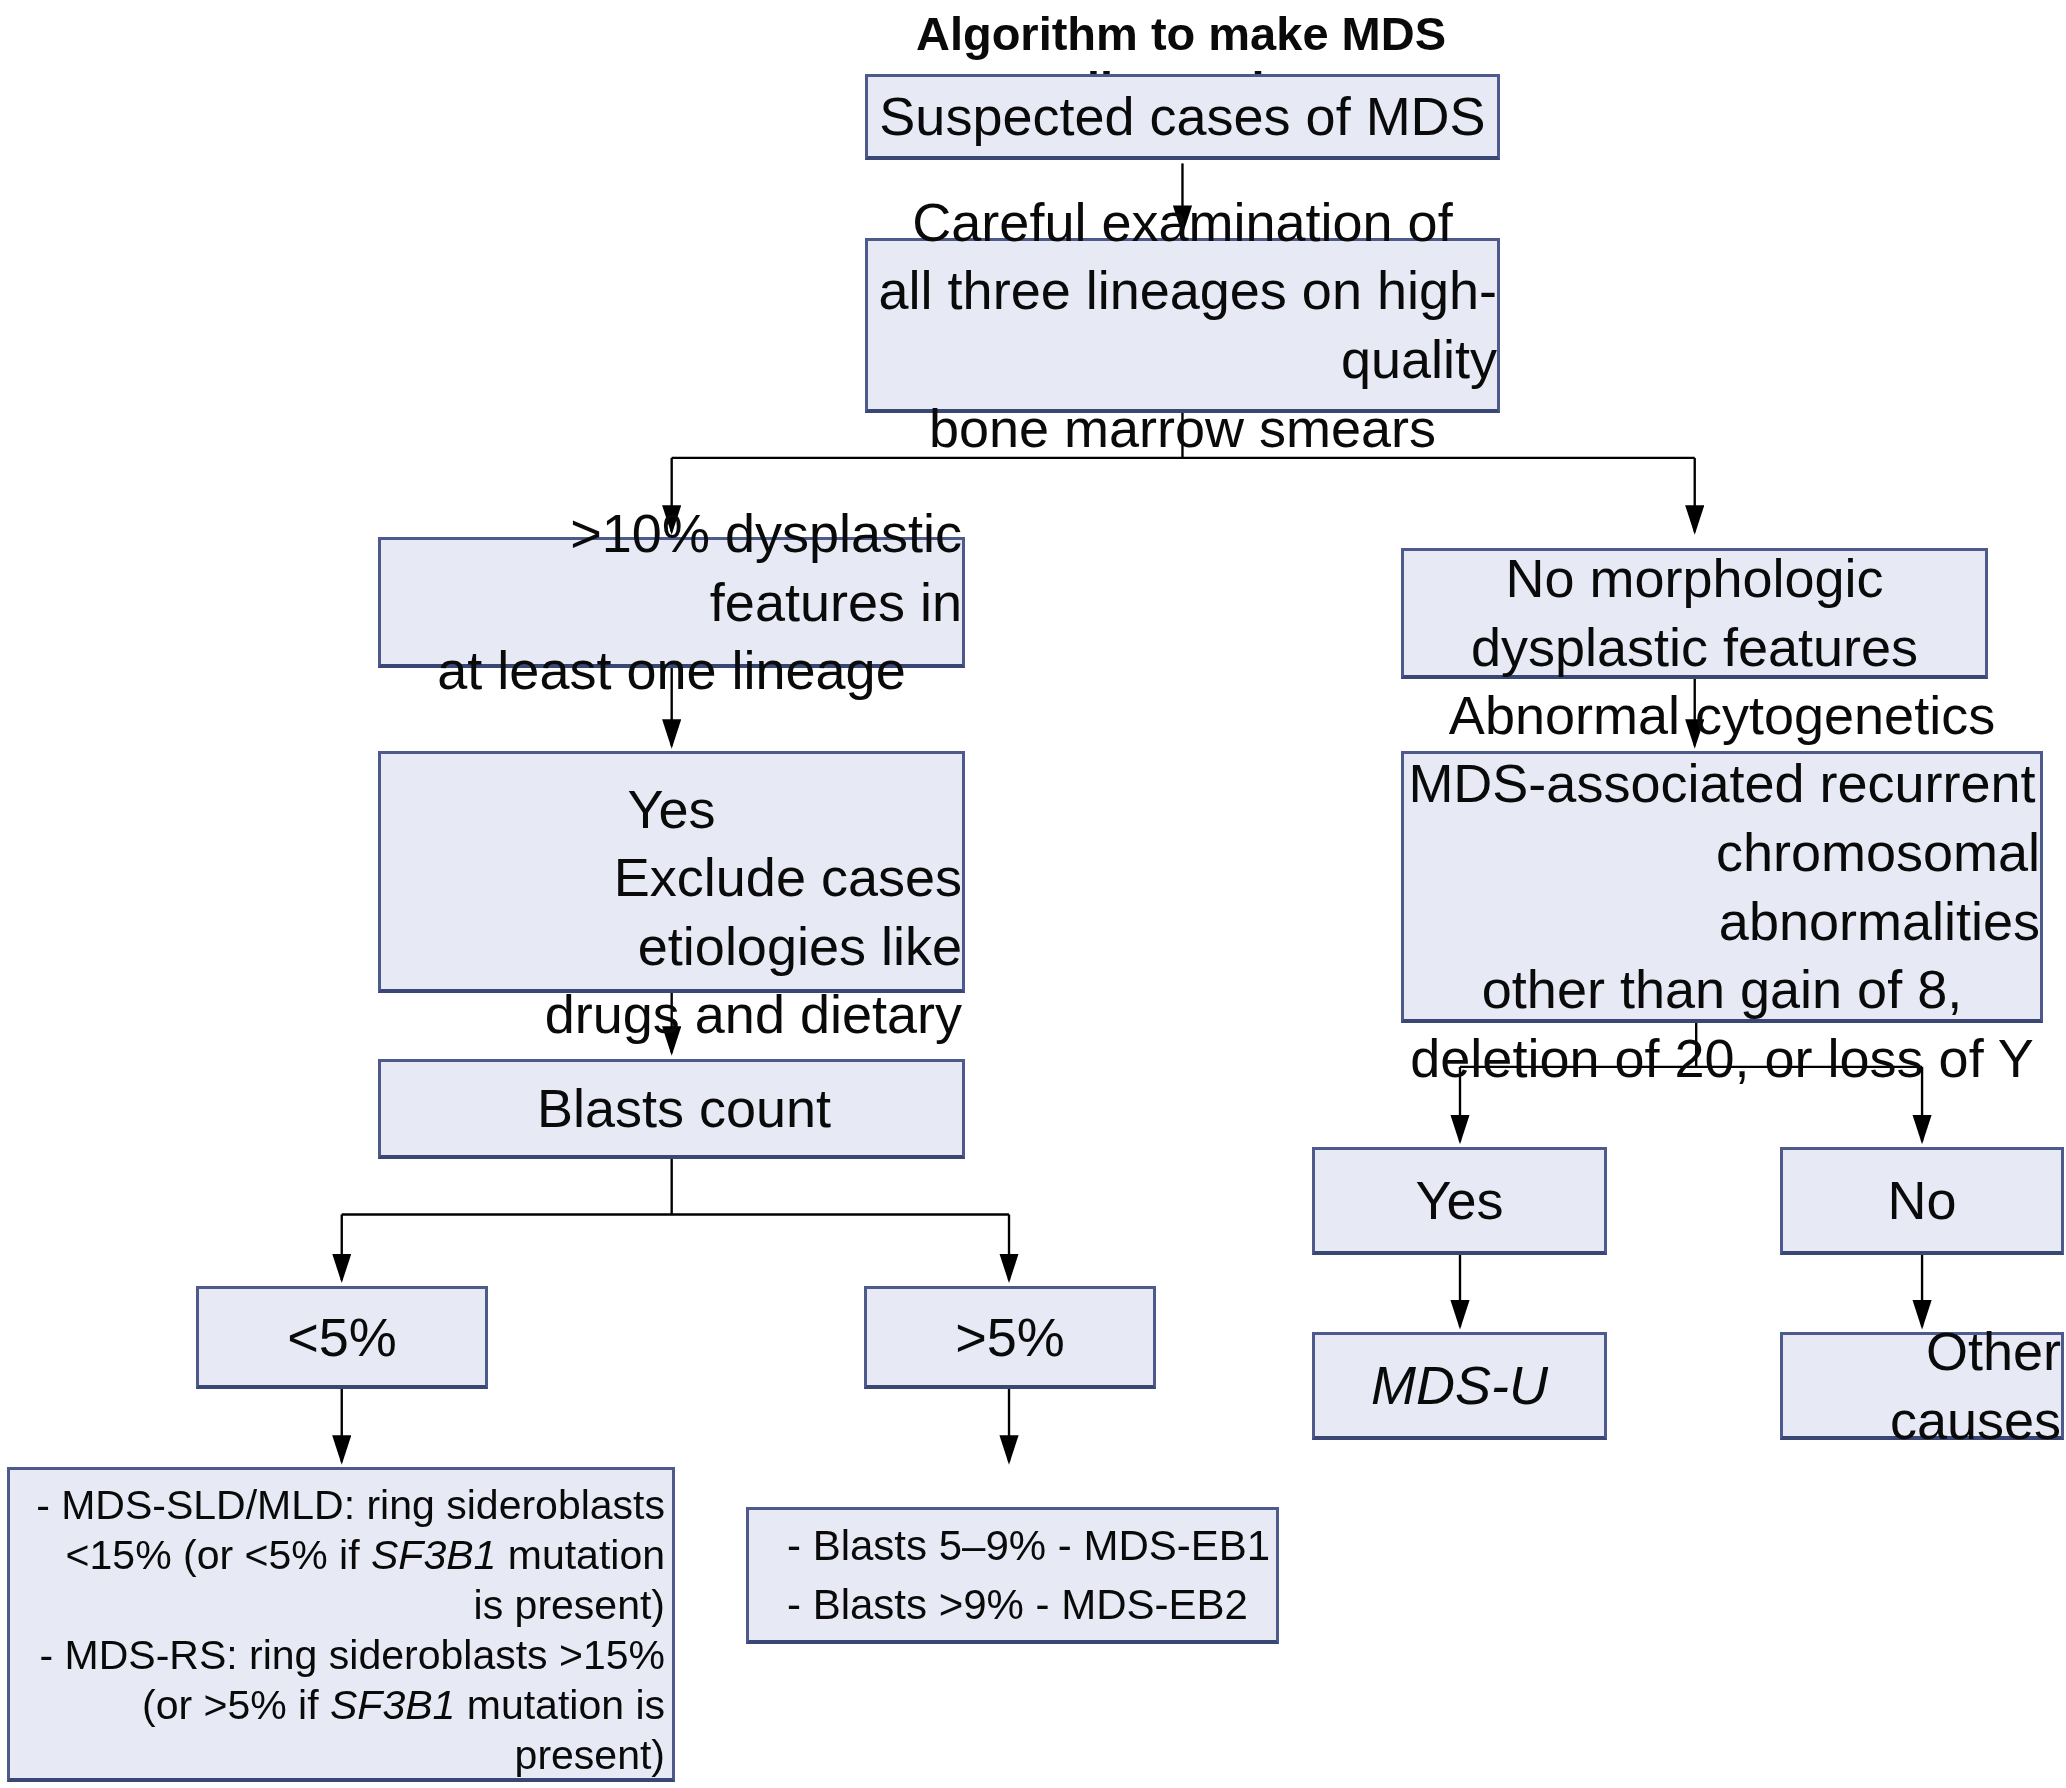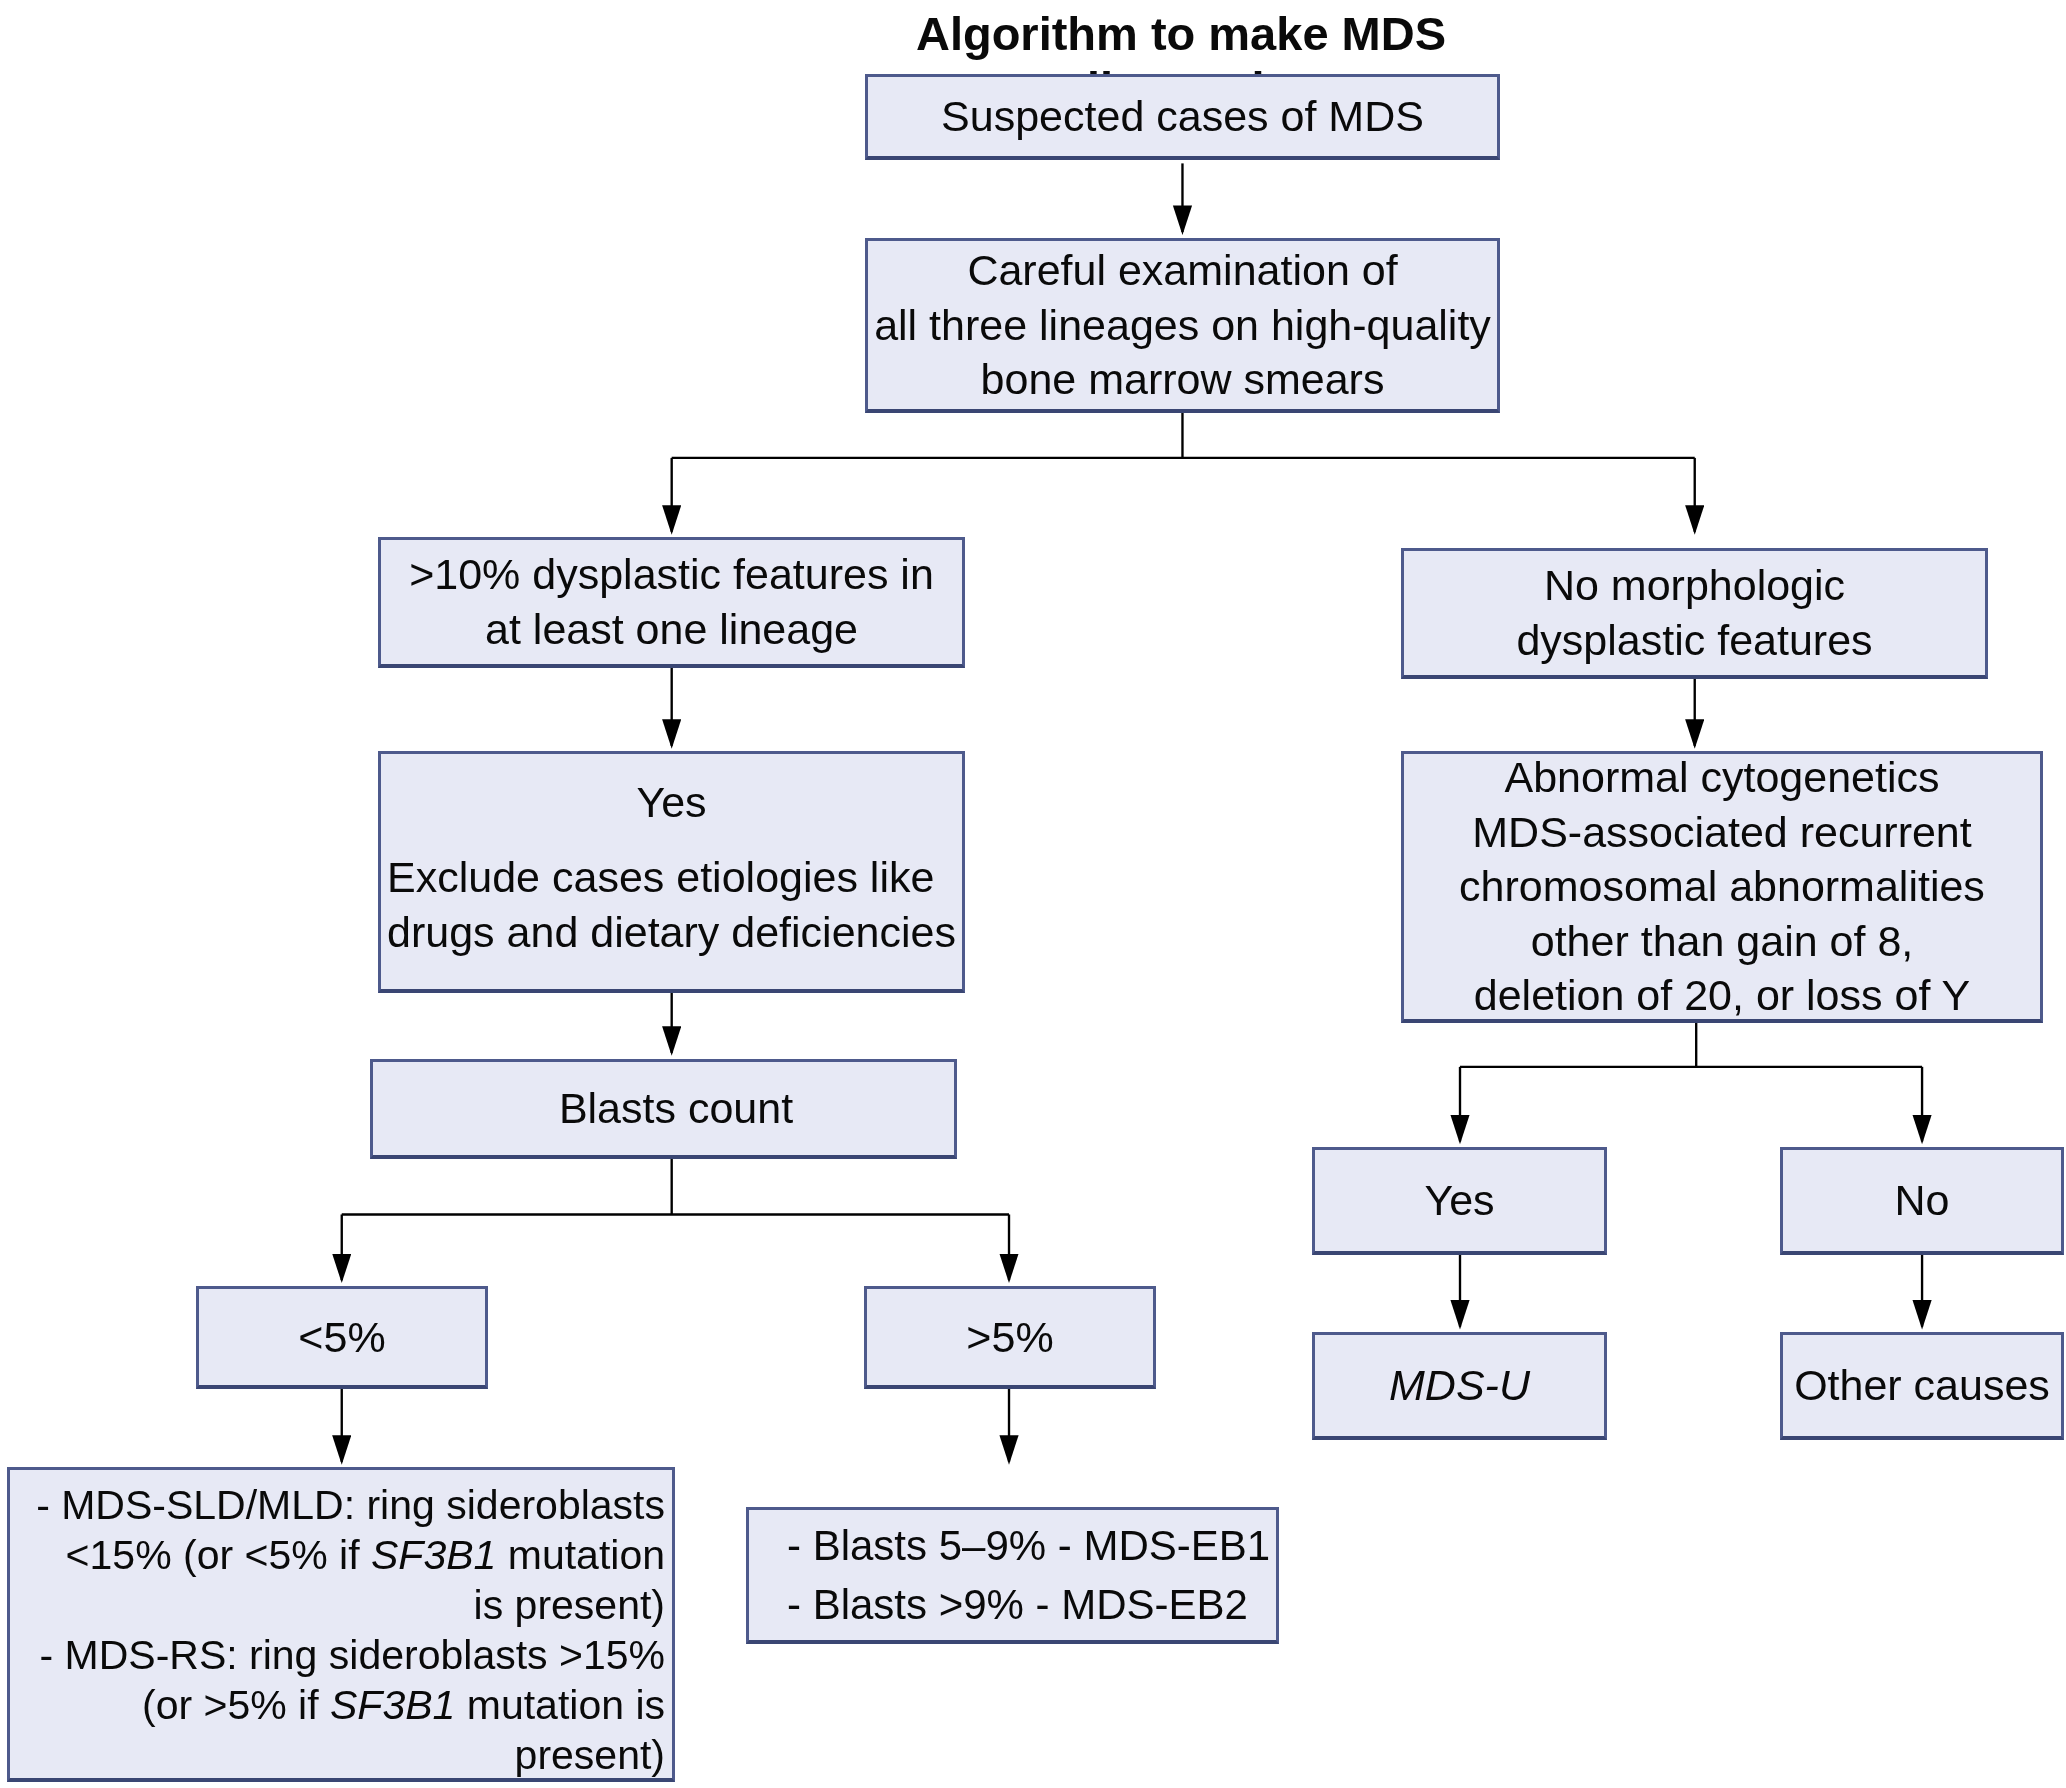--- a/index.html
+++ b/index.html
@@ -17,42 +17,42 @@
   .node{
     position:absolute;
     box-sizing:border-box;
     background:#e7e9f5;
     border:3px solid #4e5a8c;
     border-bottom:4.4px solid #3a4673;
     display:flex;
     flex-direction:column;
     justify-content:center;
     align-items:center;
-    text-align:left;
-    font-size:43px;
+    text-align:right;
+    font-size:54px;
     line-height:1.27;
     z-index:1;
   }
   .node .ln{display:block;}
   .title{
     position:absolute;
     left:812px;top:5.9px;width:738px;
     text-align:center;
     font-size:47px;
     font-weight:bold;
     z-index:1;
   }
   
   #n-suspected {left:865px;top:74px;width:635px;height:86px;}
   #n-careful   {left:865px;top:238px;width:635px;height:175px;}
   #n-dysplastic{left:378px; top:537px;width:587px;height:131px;}
   #n-nomorph   {left:1401px;top:537px;width:587px;height:131px;margin-top:11px;}
   #n-yesexclude{left:378px; top:751px;width:587px;height:242px;justify-content:space-between;padding:20.7px 0 29.5px 0;}
   #n-abnormal  {left:1401px;top:751px;width:642px;height:272px;}
-  #n-blasts    {left:370px; top:1059px;width:587px;height:100px;padding-left:25px;}
+  #n-blasts    {left:378px; top:1059px;width:587px;height:100px;padding-left:25px;}
   #n-lt5       {left:196px; top:1286px;width:292px;height:103px;}
   #n-gt5       {left:864px;top:1286px;width:292px;height:103px;}
   #n-yes2      {left:1312px;top:1147px;width:295px;height:108px;}
   #n-no2       {left:1780px;top:1147px;width:284px;height:108px;}
   #n-mdsu      {left:1312px;top:1332px;width:295px;height:108px;font-style:italic;}
   #n-other     {left:1780px;top:1332px;width:284px;height:108px;}
   #n-sld       {left:7.4px;  top:1467px;width:668px;height:315px;
                 align-items:flex-end;text-align:left;justify-content:flex-start;
                 padding:10.3px 7.4px 7.4px 16px;font-size:41px;line-height:50px;}
   #n-eb        {left:746px;top:1467px;width:533px;height:137px;

